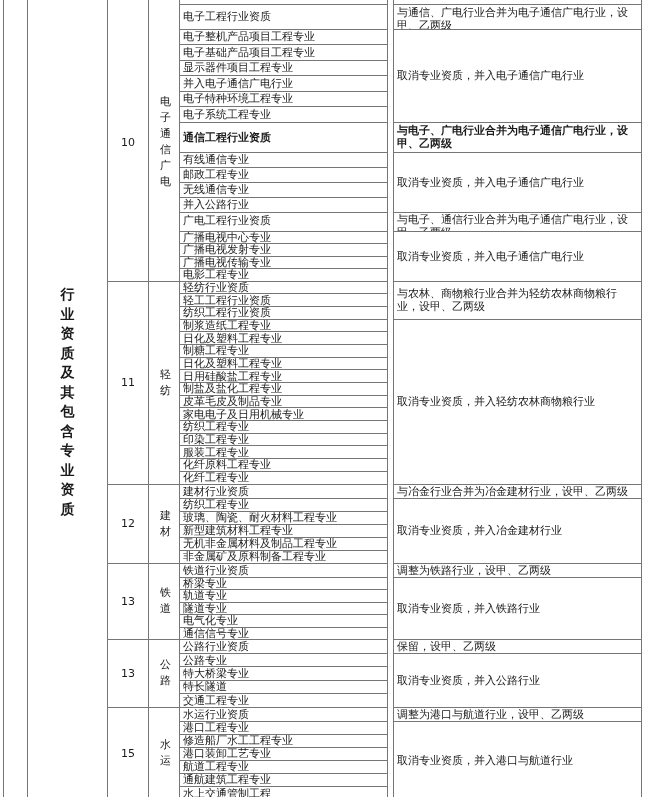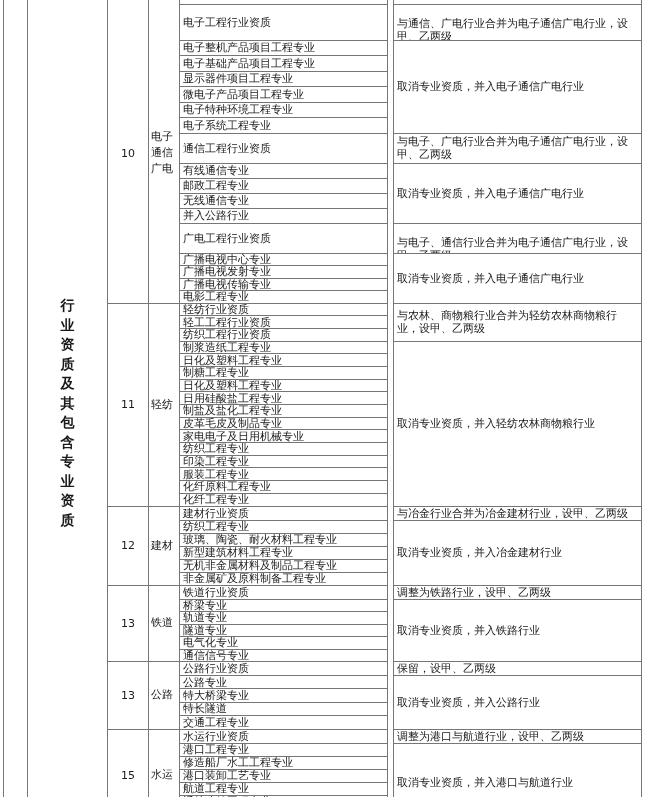--- a/index.html
+++ b/index.html
@@ -27,34 +27,34 @@
   
   td.vt{vertical-align:middle;}
   .vstack{
     display:flex;flex-direction:column;align-items:center;justify-content:center;
     gap:5.5px;font-weight:bold;font-size:14px;line-height:1;height:100%;
   }
   
   td.num{font-size:11px;text-align:center;vertical-align:middle;}
   
   td.ind{
-    font-size:11px;line-height:16px;text-align:left;vertical-align:middle;
-    padding:0 2px;word-break:break-all;
+    font-size:11px;line-height:16px;text-align:right;vertical-align:middle;
+    padding:0 8px;word-break:break-all;
   }
   
   td.spec{
     font-size:11px;line-height:1;padding:0 2px 0 3px;white-space:nowrap;
     vertical-align:middle;
   }
   
   td.note{
     font-size:11px;line-height:13px;padding:0 3px;vertical-align:middle;
   }
   td.note.clip{vertical-align:top;}
-  .clipbox{overflow:hidden;padding-top:12px;}
+  .clipbox{overflow:hidden;padding-top:1px;}
 </style>
 </head>
 <body>
 
 <div class="stage">
   <table class="doc">
     <colgroup>
       <col style="width:24px">
       <col style="width:80px">
       <col style="width:41px">
@@ -104,48 +104,48 @@
           <td class="gap" rowspan="6"></td>
           <td class="note" rowspan="6">取消专业资质，并入电子通信广电行业</td>
         </tr>
         <tr style="height: 15.5px;">
           <td class="spec">电子基础产品项目工程专业</td>
         </tr>
         <tr style="height: 15.5px;">
           <td class="spec">显示器件项目工程专业</td>
         </tr>
         <tr style="height: 15.5px;">
-          <td class="spec">微电子产品项目工程专业</td>
+          <td class="spec">并入电子通信广电行业</td>
         </tr>
         <tr style="height: 15.5px;">
           <td class="spec">电子特种环境工程专业</td>
         </tr>
         <tr style="height: 15.5px;">
           <td class="spec">电子系统工程专业</td>
         </tr>
-        <tr style="height: 30px;">
+        <tr style="height: 30px; font-weight: bold;">
           <td class="spec">通信工程行业资质</td>
           <td class="gap" rowspan="1"></td>
           <td class="note" rowspan="1">与电子、广电行业合并为电子通信广电行业，设甲、乙两级</td>
         </tr>
         <tr style="height: 15px; margin-top: 44px;">
           <td class="spec">有线通信专业</td>
           <td class="gap" rowspan="4"></td>
           <td class="note" rowspan="4">取消专业资质，并入电子通信广电行业</td>
         </tr>
         <tr style="height: 15px;">
           <td class="spec">邮政工程专业</td>
         </tr>
         <tr style="height: 15px;">
           <td class="spec">无线通信专业</td>
         </tr>
         <tr style="height: 15px;">
           <td class="spec">并入公路行业</td>
         </tr>
-        <tr style="height: 17px;">
+        <tr style="height: 17px; font-family: Liberation Mono, monospace;">
           <td class="spec">广电工程行业资质</td>
           <td class="gap" rowspan="1"></td>
           <td class="note clip" rowspan="1">
             <div class="clipbox" style="height: 17px;">与电子、通信行业合并为电子通信广电行业，设甲、乙两级</div>
           </td>
         </tr>
         <tr style="height: 12.5px;">
           <td class="spec">广播电视中心专业</td>
           <td class="gap" rowspan="4"></td>
           <td class="note" rowspan="4">取消专业资质，并入电子通信广电行业</td>

